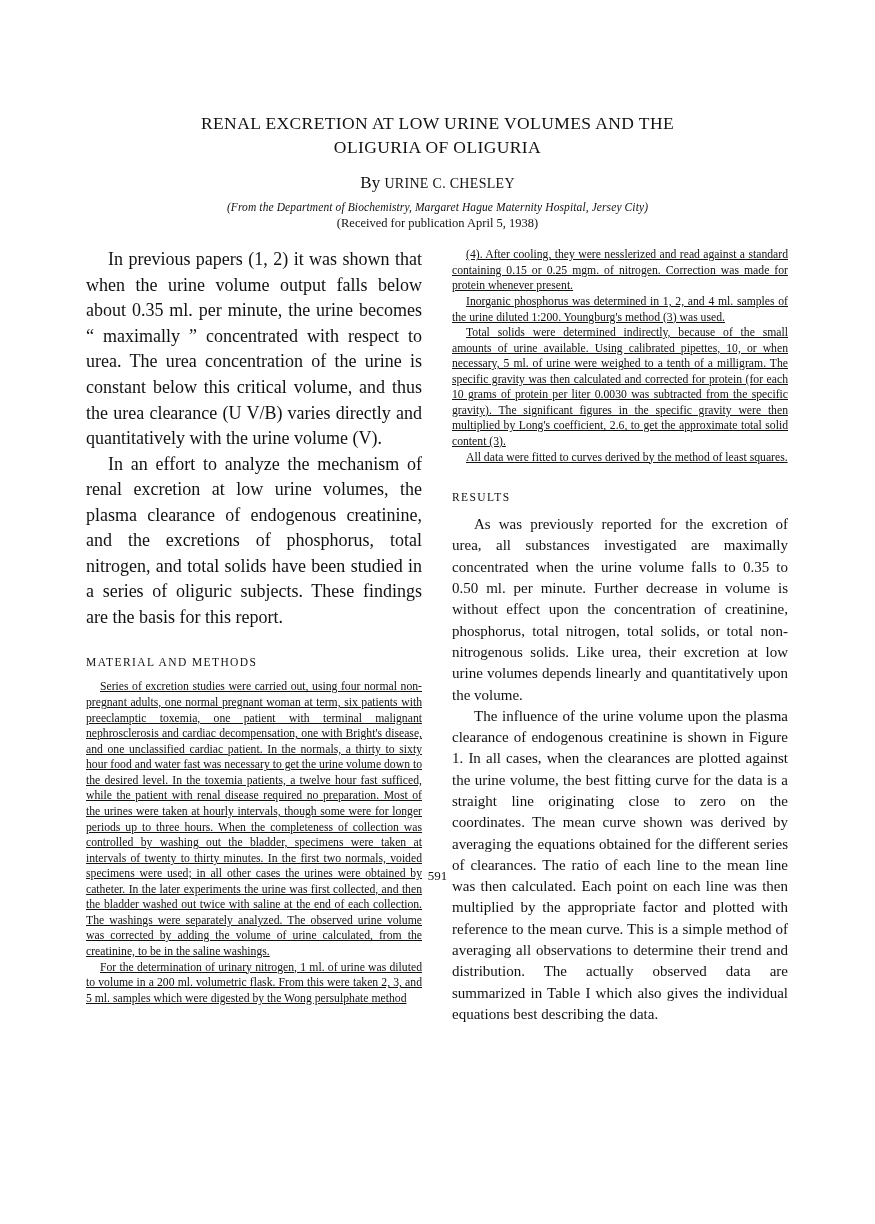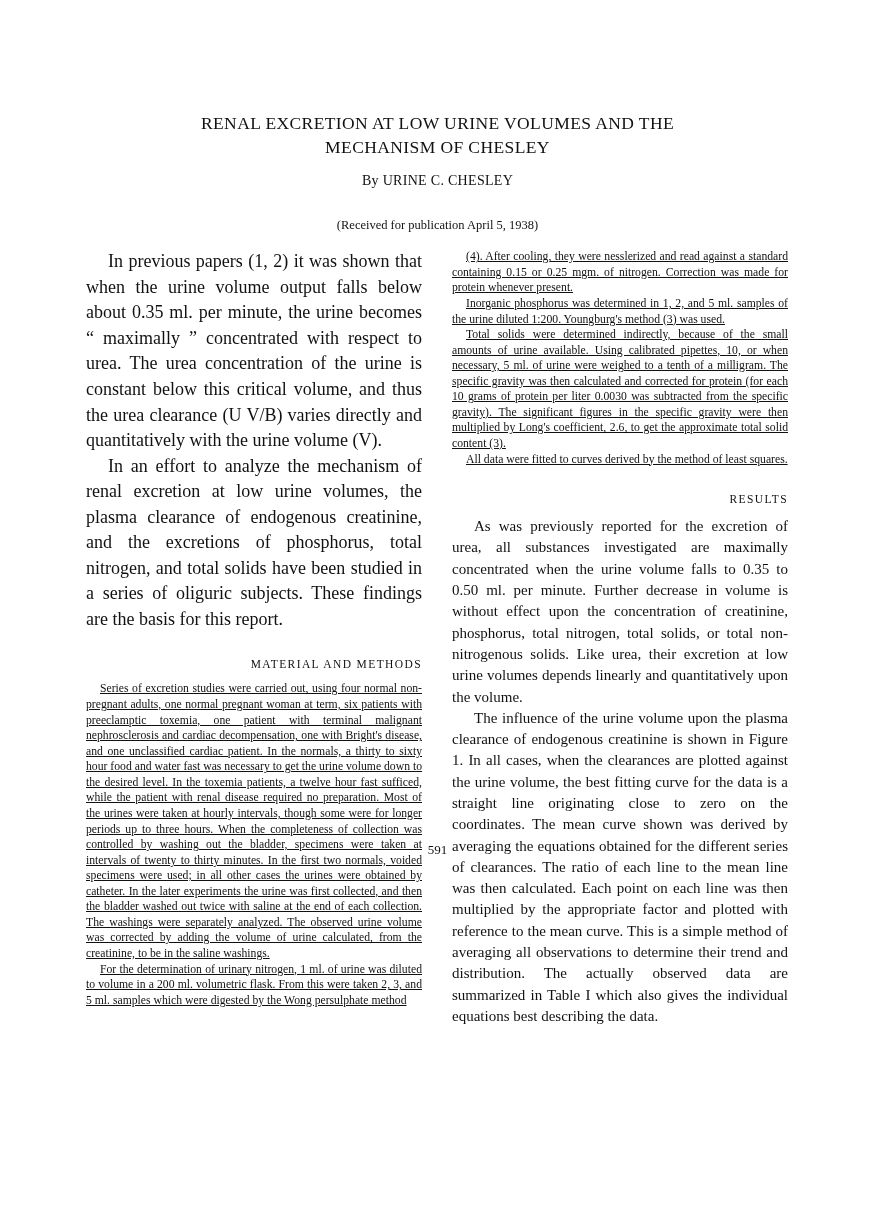--- a/index.html
+++ b/index.html
@@ -32,33 +32,33 @@
   .title .line {
     display: block;
   }
   .byline {
     text-align: center;
     font-size: 14px;
     letter-spacing: 0.3px;
     margin: 6px 0 6px 0;
   }
   .byline .small-caps {
-    font-size: 14px;
+    font-size: 17px;
   }
   .affiliation {
     text-align: center;
     font-size: 11.5px;
     font-style: italic;
     margin: 8px 0 2px 0;
     letter-spacing: 0.1px;
   }
   .received {
     text-align: center;
     font-size: 12.5px;
-    margin: 29px 0 16px 0;
+    margin: 3px 0 16px 0;
   }
   .columns {
     display: flex;
     gap: 30px;
     align-items: flex-start;
   }
   .col {
     width: 336px;
   }
   p {
@@ -76,53 +76,54 @@
     line-height: 1.33;
     text-indent: 14px;
     text-decoration: underline;
   }
   .body-large p {
     font-size: 15px;
     line-height: 1.42;
     text-indent: 22px;
   }
   .section-head {
-    text-align: right;
+    text-align: left;
     font-size: 11.5px;
     letter-spacing: 1.4px;
     margin: 26px 0 11px 0;
     text-transform: uppercase;
   }
   .section-head.results {
     margin-top: 26px;
   }
   .pageno {
     position: absolute;
-    bottom: 82px;
+    bottom: 56px;
     left: 0;
     width: 875px;
     text-align: center;
     font-size: 13px;
   }
 </style>
 </head>
 <body>
 
 <div class="page">
 
   <h1 class="title">
     <span class="line">RENAL EXCRETION AT LOW URINE VOLUMES AND THE</span>
-    <span class="line">MECHANISM OF CHESLEY</span>
+    <span class="line">OLIGURIA OF OLIGURIA</span>
   </h1>
 
   <div class="byline">
     <span class="small-caps">By</span>
     <span>URINE C. CHESLEY</span>
   </div>
 
+  <div class="affiliation">(From the Department of Biochemistry, Margaret Hague Maternity Hospital, Jersey City)</div>
 
   <div class="received">(Received for publication April 5, 1938)</div>
 
   <div class="columns">
 
     <div class="col">
       <div class="lead">
         <p>In previous papers (1, 2) it was shown that when the urine volume output falls below about 0.35 ml. per minute, the urine becomes “ maximally ” concentrated with respect to urea. The urea concentration of the urine is constant below this critical volume, and thus the urea clearance (U V/B) varies directly and quantitatively with the urine volume (V).</p>
         <p>In an effort to analyze the mechanism of renal excretion at low urine volumes, the plasma clearance of endogenous creatinine, and the excretions of phosphorus, total nitrogen, and total solids have been studied in a series of oliguric subjects. These findings are the basis for this report.</p>
       </div>
@@ -131,21 +132,21 @@
 
       <div class="small">
         <p>Series of excretion studies were carried out, using four normal non-pregnant adults, one normal pregnant woman at term, six patients with preeclamptic toxemia, one patient with terminal malignant nephrosclerosis and cardiac decompensation, one with Bright's disease, and one unclassified cardiac patient. In the normals, a thirty to sixty hour food and water fast was necessary to get the urine volume down to the desired level. In the toxemia patients, a twelve hour fast sufficed, while the patient with renal disease required no preparation. Most of the urines were taken at hourly intervals, though some were for longer periods up to three hours. When the completeness of collection was controlled by washing out the bladder, specimens were taken at intervals of twenty to thirty minutes. In the first two normals, voided specimens were used; in all other cases the urines were obtained by catheter. In the later experiments the urine was first collected, and then the bladder washed out twice with saline at the end of each collection. The washings were separately analyzed. The observed urine volume was corrected by adding the volume of urine calculated, from the creatinine, to be in the saline washings.</p>
         <p>For the determination of urinary nitrogen, 1 ml. of urine was diluted to volume in a 200 ml. volumetric flask. From this were taken 2, 3, and 5 ml. samples which were digested by the Wong persulphate method</p>
       </div>
     </div>
 
     <div class="col">
       <div class="small">
         <p>(4). After cooling, they were nesslerized and read against a standard containing 0.15 or 0.25 mgm. of nitrogen. Correction was made for protein whenever present.</p>
-        <p>Inorganic phosphorus was determined in 1, 2, and 5 ml. samples of the urine diluted 1:200. Youngburg's method (3) was used.</p>
+        <p>Inorganic phosphorus was determined in 1, 2, and 4 ml. samples of the urine diluted 1:200. Youngburg's method (3) was used.</p>
         <p>Total solids were determined indirectly, because of the small amounts of urine available. Using calibrated pipettes, 10, or when necessary, 5 ml. of urine were weighed to a tenth of a milligram. The specific gravity was then calculated and corrected for protein (for each 10 grams of protein per liter 0.0030 was subtracted from the specific gravity). The significant figures in the specific gravity were then multiplied by Long's coefficient, 2.6, to get the approximate total solid content (3).</p>
         <p>All data were fitted to curves derived by the method of least squares.</p>
       </div>
 
       <div class="section-head results">RESULTS</div>
 
       <div class="body-large">
         <p>As was previously reported for the excretion of urea, all substances investigated are maximally concentrated when the urine volume falls to 0.35 to 0.50 ml. per minute. Further decrease in volume is without effect upon the concentration of creatinine, phosphorus, total nitrogen, total solids, or total non-nitrogenous solids. Like urea, their excretion at low urine volumes depends linearly and quantitatively upon the volume.</p>
         <p>The influence of the urine volume upon the plasma clearance of endogenous creatinine is shown in Figure 1. In all cases, when the clearances are plotted against the urine volume, the best fitting curve for the data is a straight line originating close to zero on the coordinates. The mean curve shown was derived by averaging the equations obtained for the different series of clearances. The ratio of each line to the mean line was then calculated. Each point on each line was then multiplied by the appropriate factor and plotted with reference to the mean curve. This is a simple method of averaging all observations to determine their trend and distribution. The actually observed data are summarized in Table I which also gives the individual equations best describing the data.</p>
       </div>

